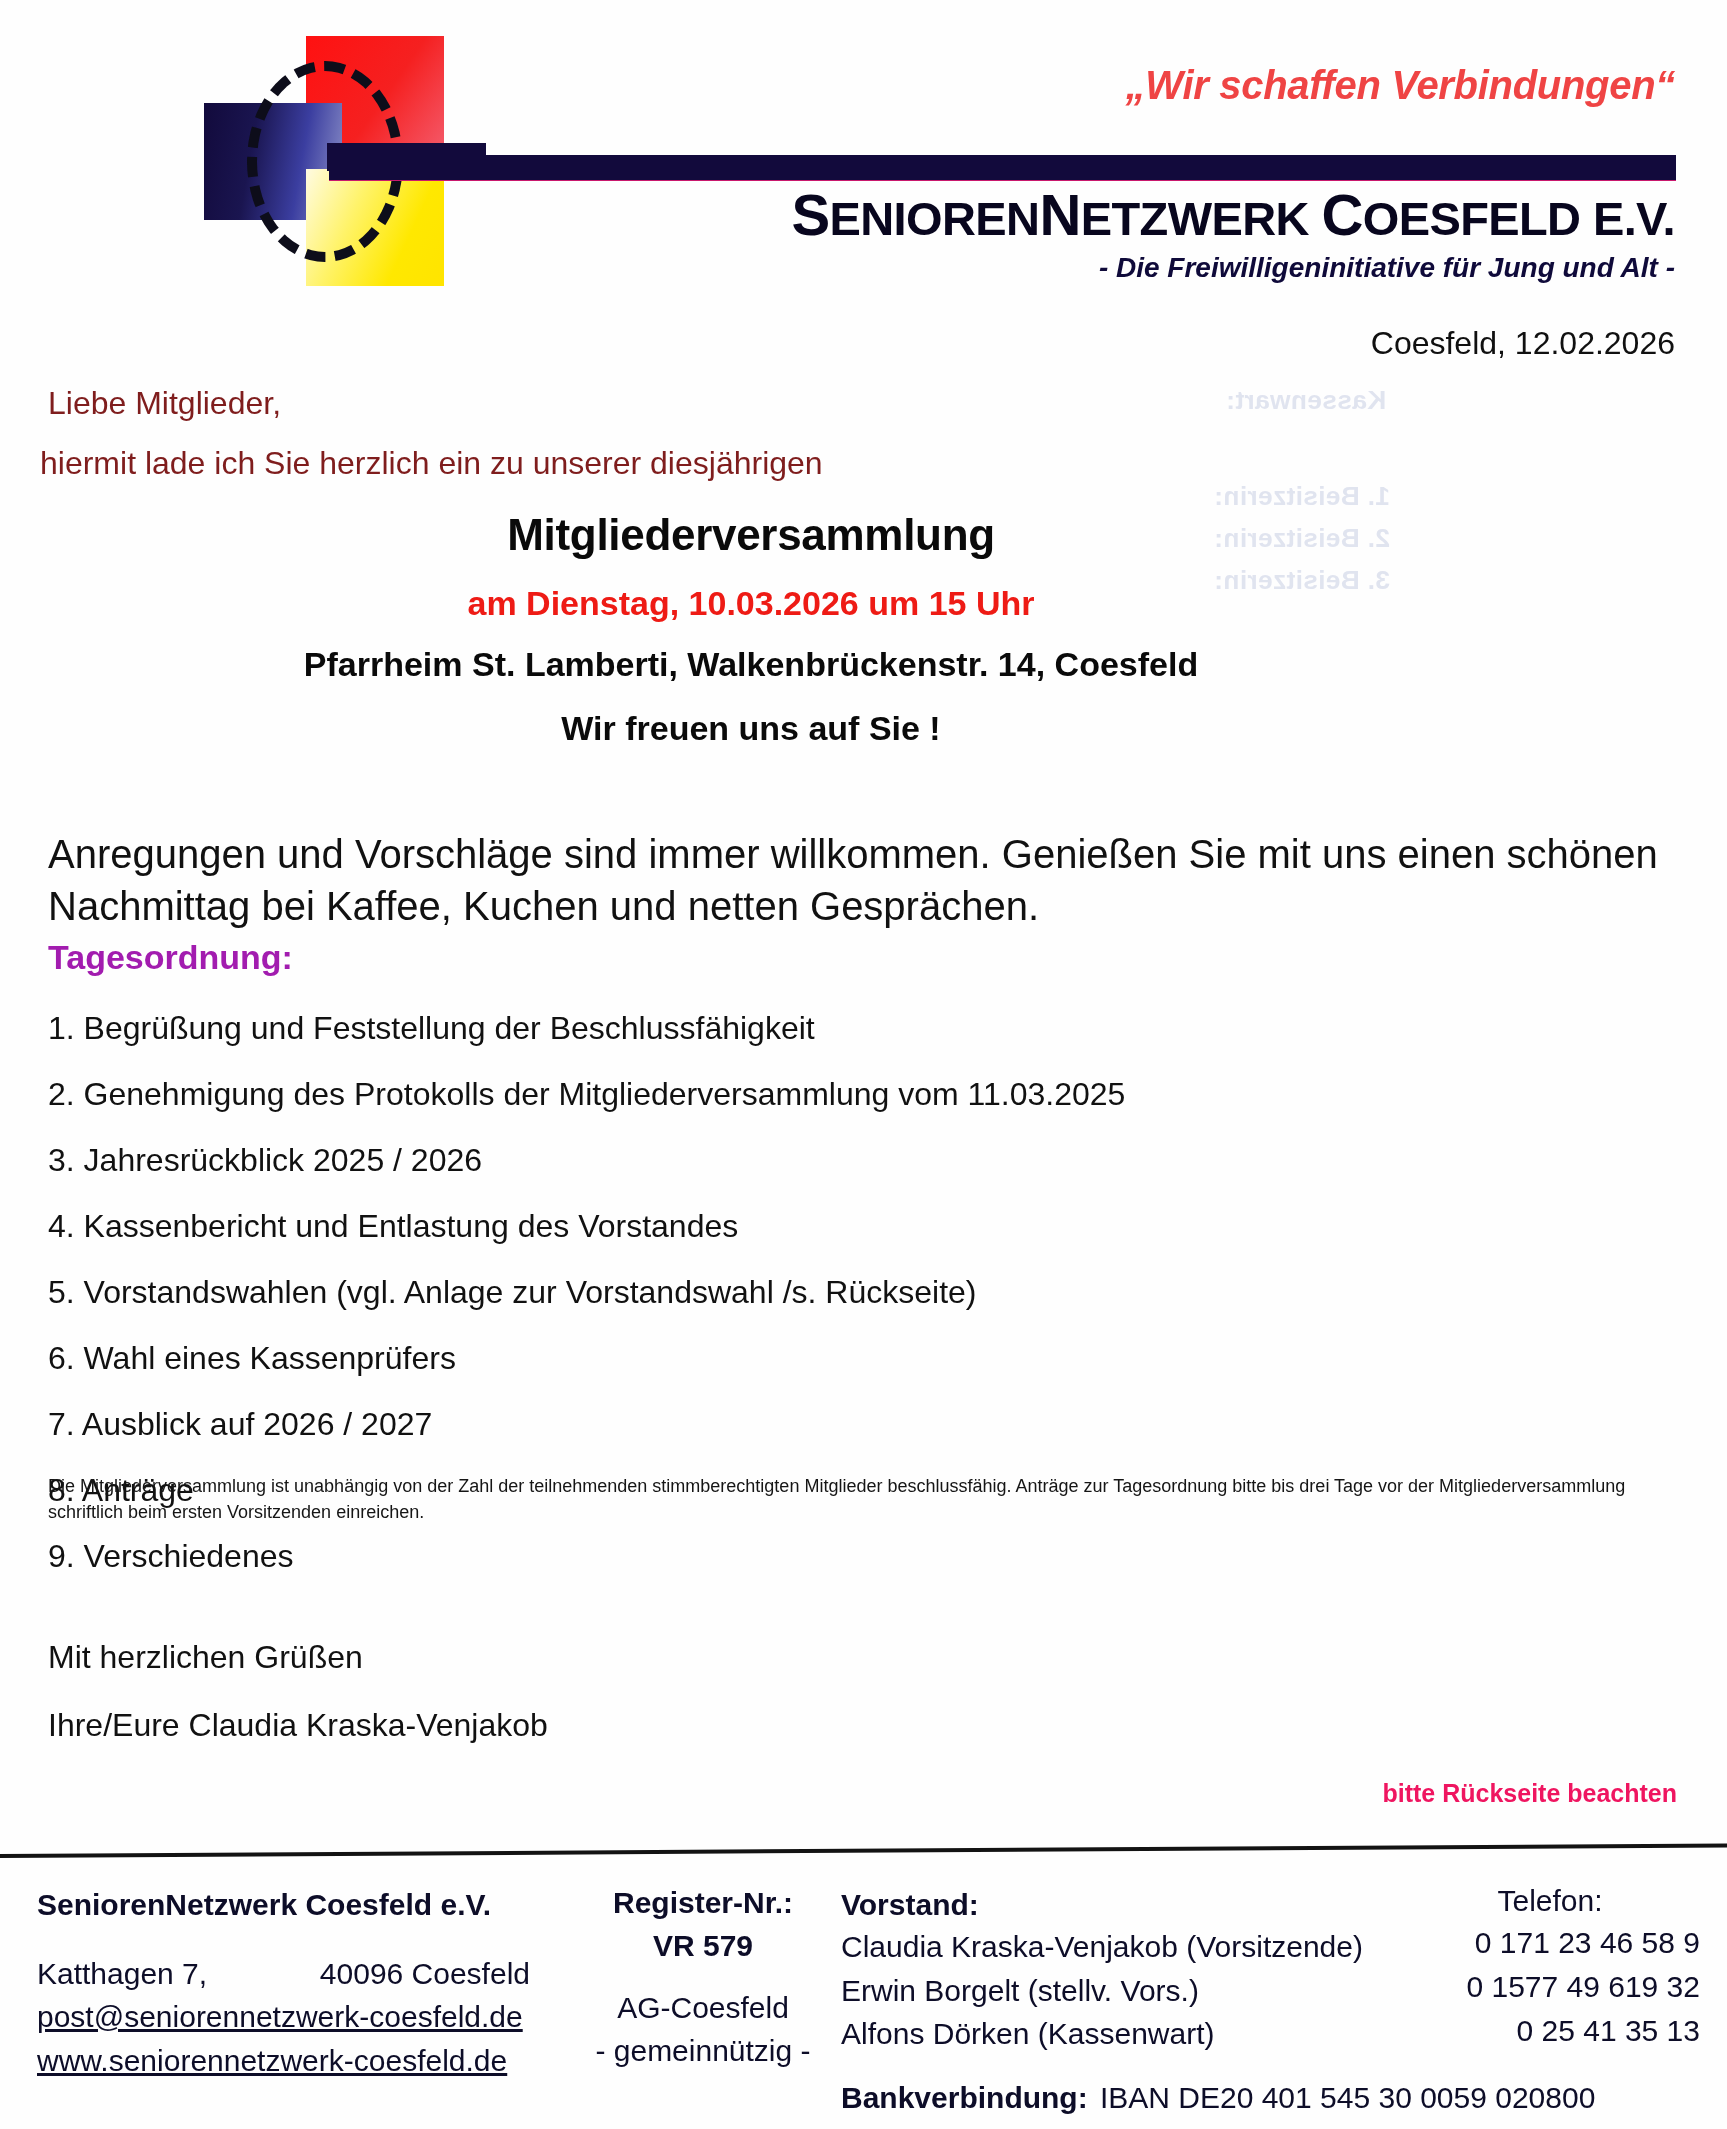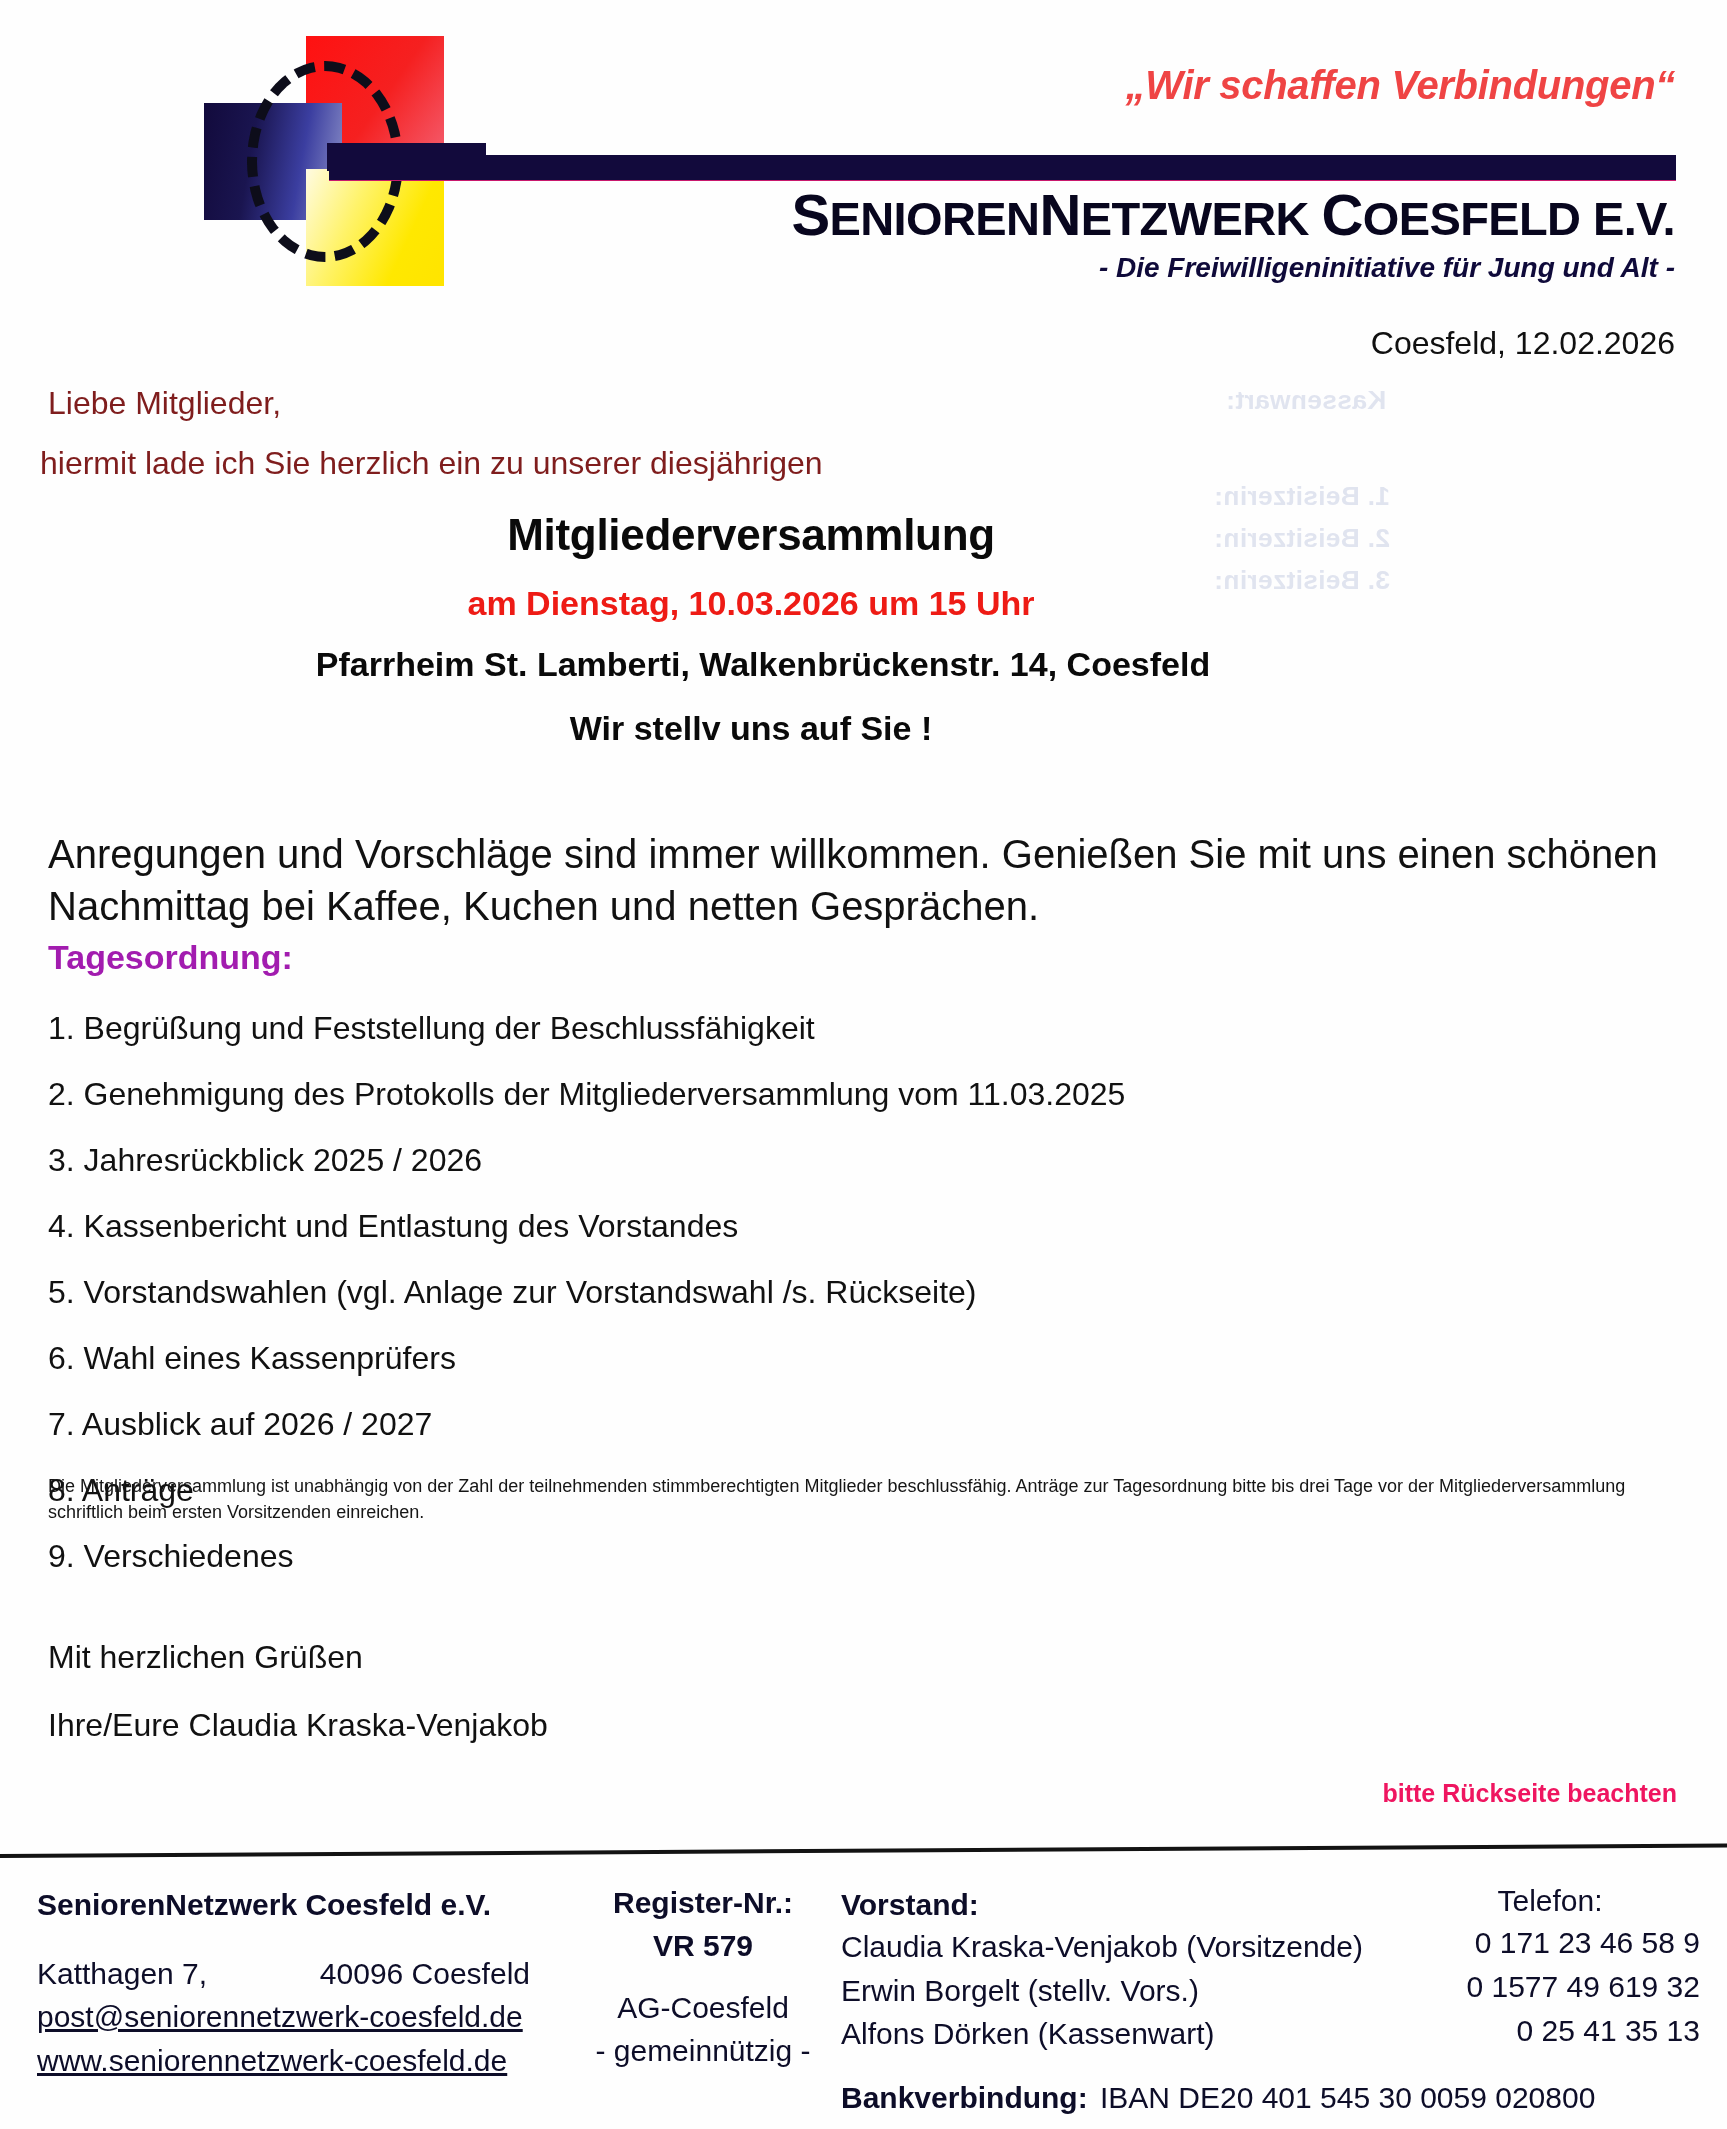--- a/index.html
+++ b/index.html
@@ -104,21 +104,21 @@
 
   
   .ev { position: absolute; left: 0; width: 1502px; text-align: center; white-space: nowrap; }
   #ev-title {
     top: 510px; font-size: 44px; font-weight: bold; color: #0a0a0a; letter-spacing: -0.3px;
   }
   #ev-when {
     top: 584px; font-size: 34px; font-weight: bold; color: #ee1b15;
   }
   #ev-where {
-    top: 645px; font-size: 34px; font-weight: bold; color: #0a0a0a; padding-left: 12px;
+    top: 645px; font-size: 34px; font-weight: bold; color: #0a0a0a;
   }
   #ev-welcome {
     top: 709px; font-size: 34px; font-weight: bold; color: #0a0a0a;
   }
 
   
   #para {
     position: absolute; left: 48px; top: 828px; width: 1623px;
     font-size: 40px; line-height: 1.30; color: #111111;
   }
@@ -202,21 +202,21 @@
 
   <div id="dateline">Coesfeld, 12.02.2026</div>
 
   <div id="salutation" class="btxt">Liebe Mitglieder,</div>
 
   <div id="introline" class="btxt">hiermit lade ich Sie herzlich ein zu unserer diesjährigen</div>
 
   <div id="ev-title" class="ev">Mitgliederversammlung</div>
   <div id="ev-when" class="ev">am Dienstag, 10.03.2026 um 15 Uhr</div>
   <div id="ev-where" class="ev">Pfarrheim St. Lamberti, Walkenbrückenstr. 14, Coesfeld</div>
-  <div id="ev-welcome" class="ev">Wir stellv uns auf Sie !</div>
+  <div id="ev-welcome" class="ev">Wir freuen uns auf Sie !</div>
 
   <div id="para">Anregungen und Vorschläge sind immer willkommen. Genießen Sie mit uns einen schönen Nachmittag bei Kaffee, Kuchen und netten Gesprächen.</div>
 
   <div id="agenda-head">Tagesordnung:</div>
 
   <div class="agenda-item" style="top:1010px;">1. Begrüßung und Feststellung der Beschlussfähigkeit</div>
   <div class="agenda-item" style="top:1076px;">2. Genehmigung des Protokolls der Mitgliederversammlung vom 11.03.2025</div>
   <div class="agenda-item" style="top:1142px;">3. Jahresrückblick 2025 / 2026</div>
   <div class="agenda-item" style="top:1208px;">4. Kassenbericht und Entlastung des Vorstandes</div>
   <div class="agenda-item" style="top:1274px;">5. Vorstandswahlen (vgl. Anlage zur Vorstandswahl /s. Rückseite)</div>

